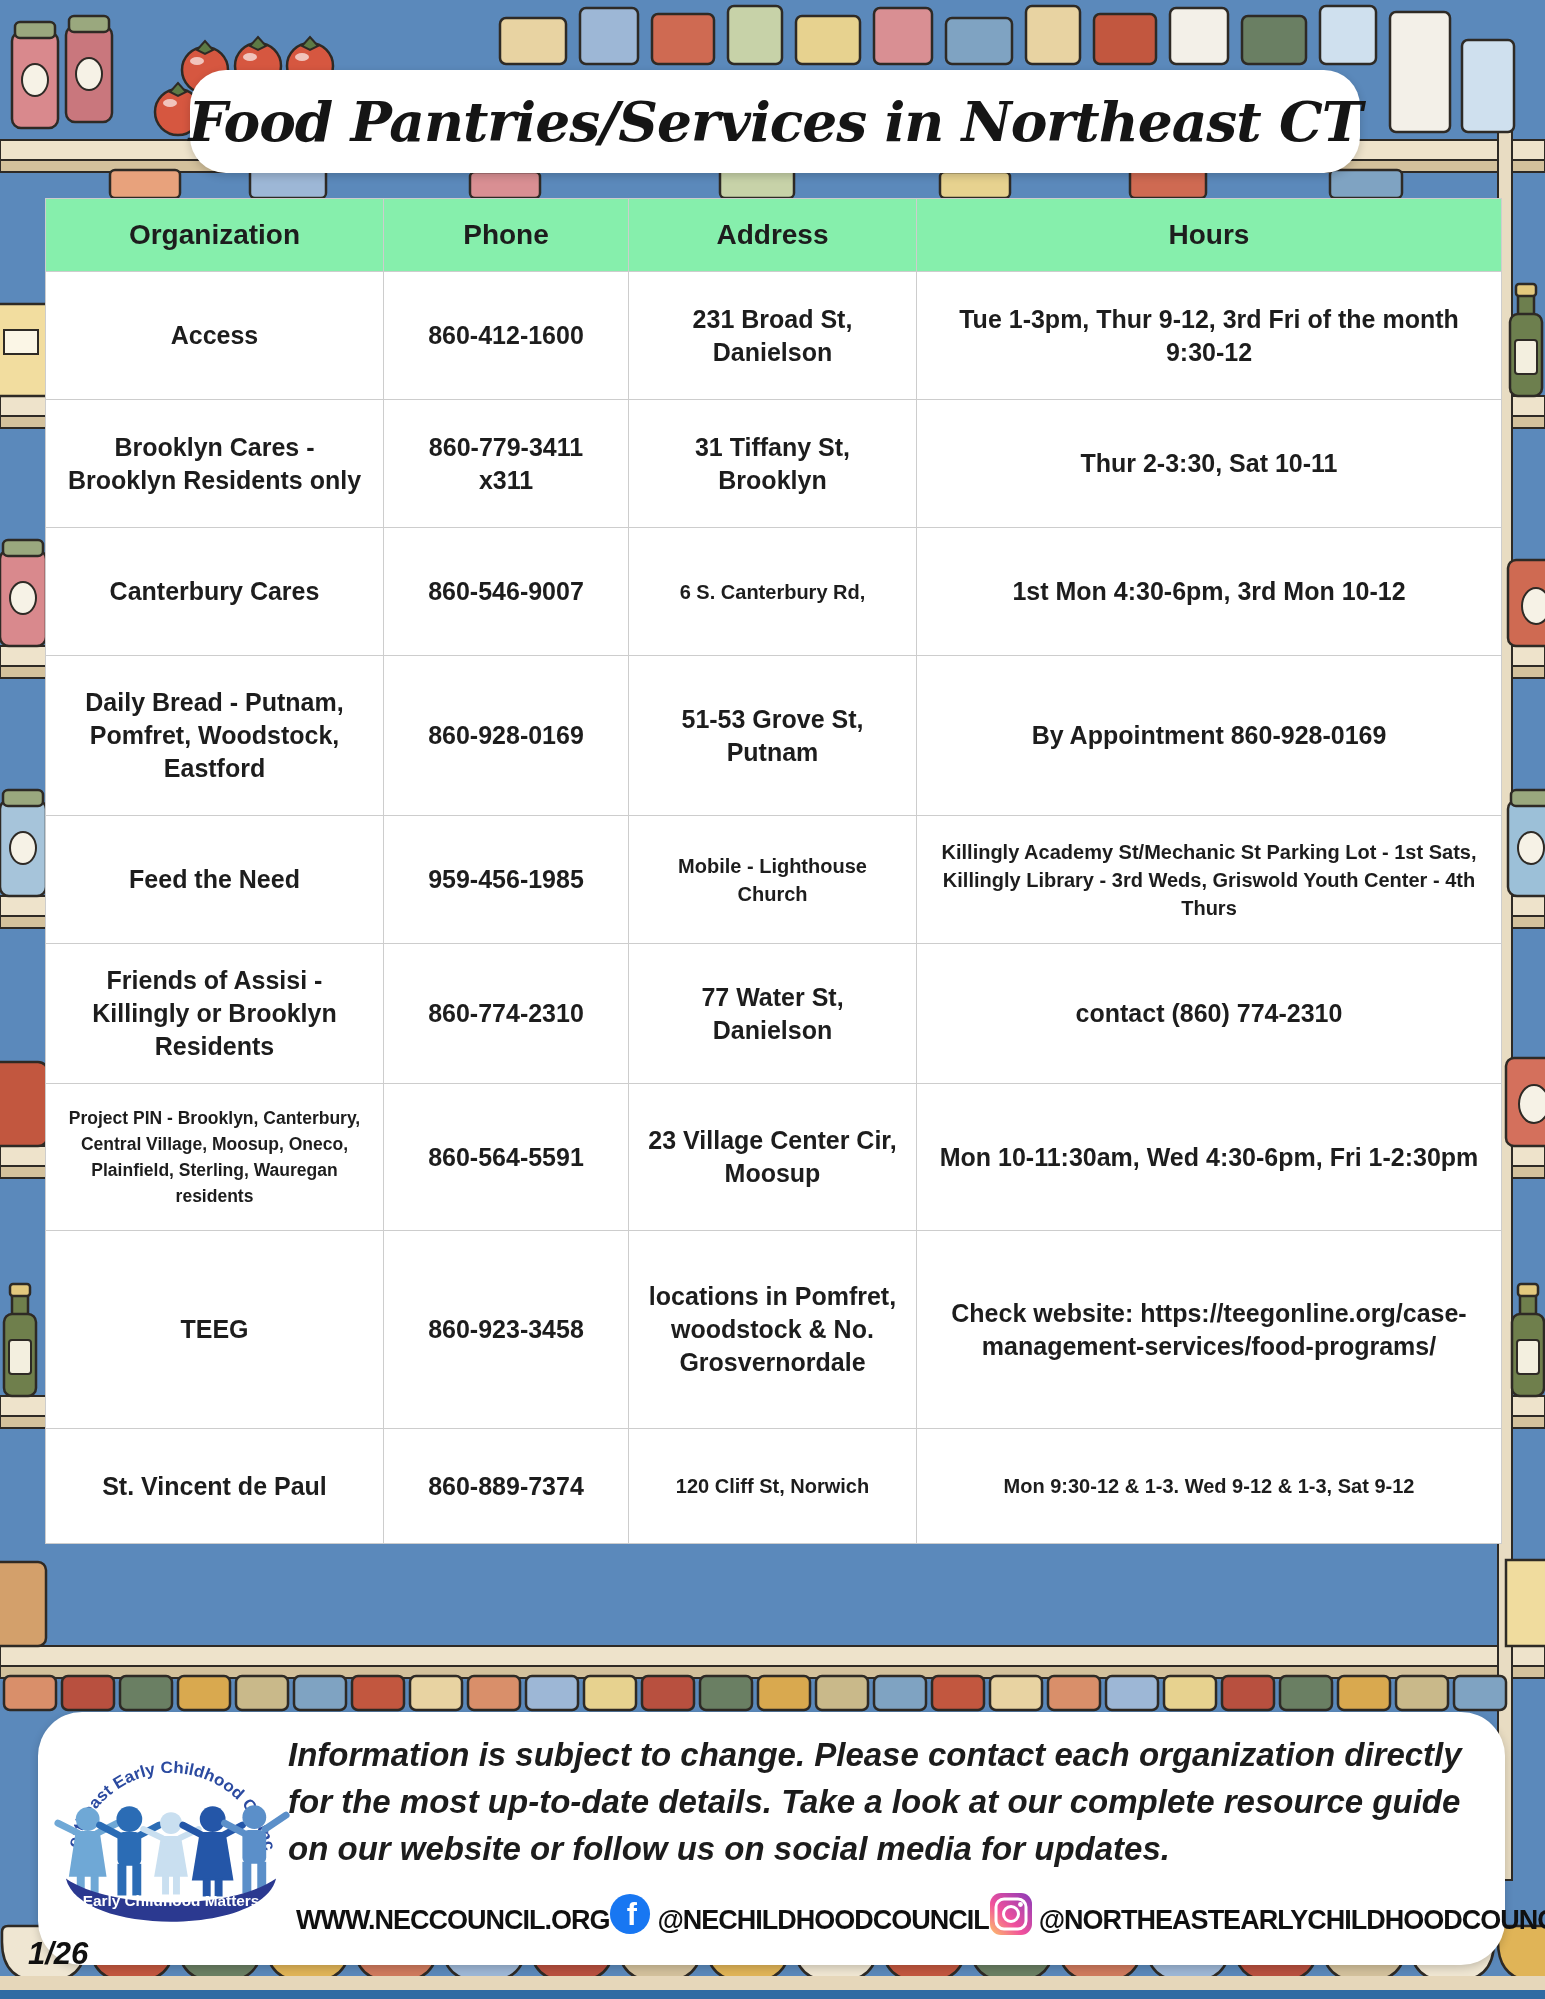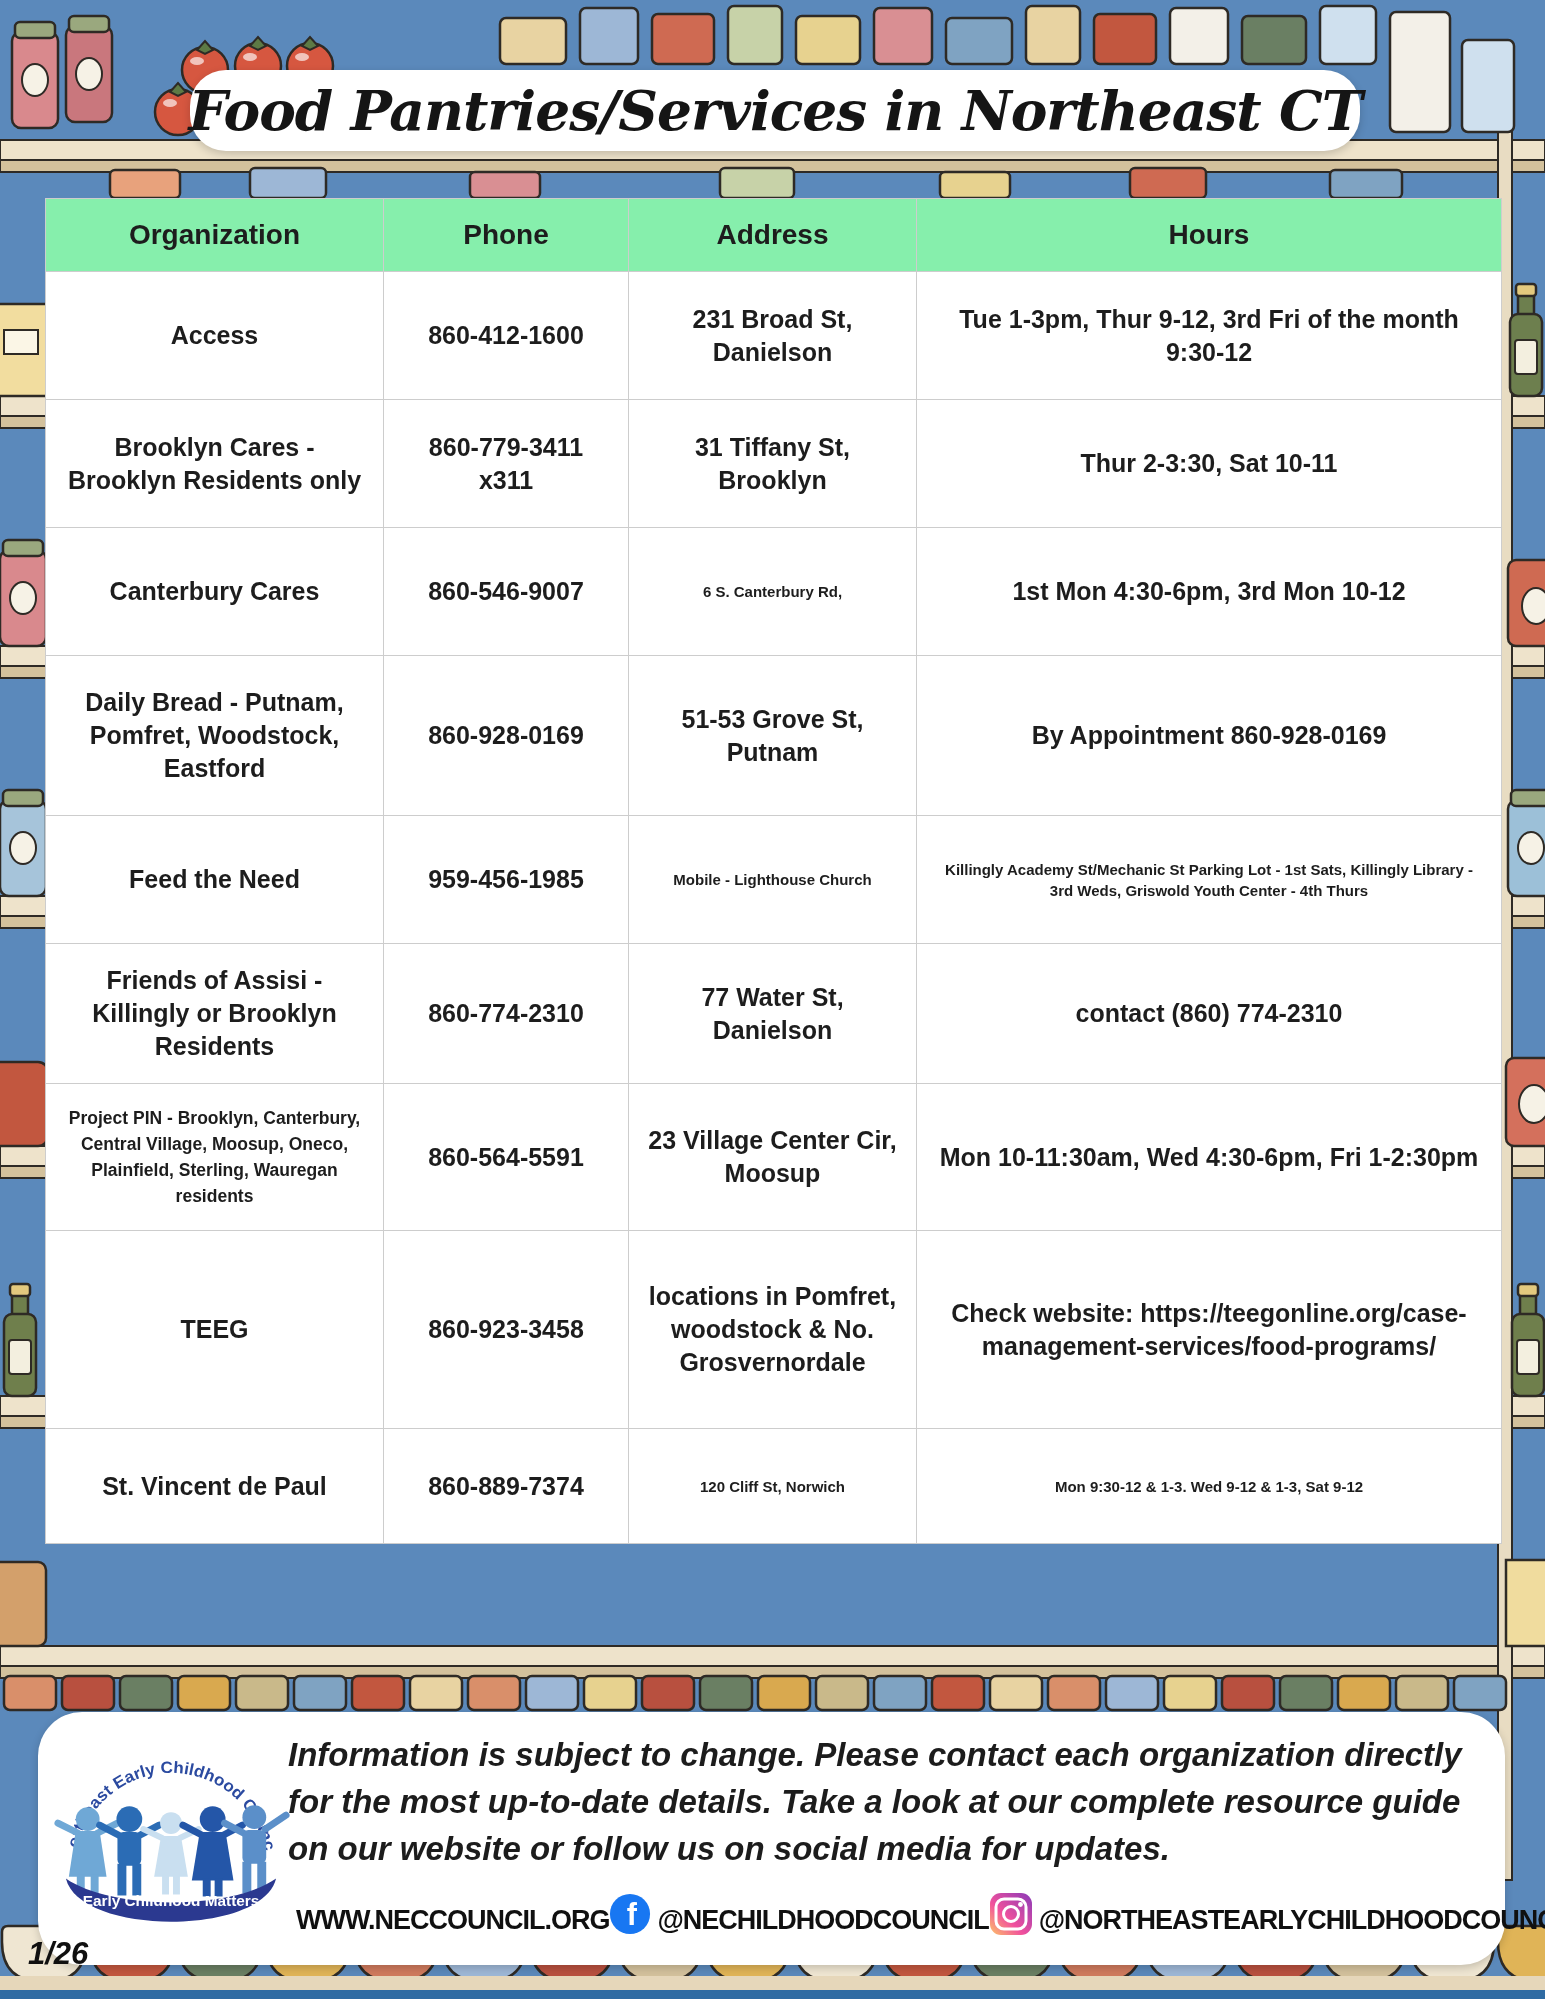--- a/index.html
+++ b/index.html
@@ -3,40 +3,40 @@
 <meta charset="utf-8">
 <style>
   html,body{margin:0;padding:0;background:#333;}
   #page{
     position:relative;width:1545px;height:1999px;overflow:hidden;
     font-family:"Liberation Sans",sans-serif;background:#5b89bb;
   }
   #bg{position:absolute;inset:0;z-index:0;}
   
   .title-banner{
-    position:absolute;left:190px;top:70px;width:1170px;height:81px;z-index:3;
+    position:absolute;left:190px;top:70px;width:1170px;height:103px;z-index:3;
     background:#fff;border-radius:36px;display:flex;align-items:center;justify-content:center;
     box-shadow:0 3px 8px rgba(0,0,0,.18);
   }
   .title-banner h1{
     margin:0;font-family:"DejaVu Serif",serif;font-style:italic;font-weight:bold;
     font-size:55px;color:#151515;letter-spacing:-1px;white-space:nowrap;
   }
   
   table.pantry{
     position:absolute;left:45px;top:198px;width:1456px;z-index:2;
     border-collapse:collapse;background:#fff;table-layout:fixed;
   }
   table.pantry th,table.pantry td{
     border:1.5px solid #cdcdcd;text-align:center;vertical-align:middle;
     color:#1d1d1d;font-weight:bold;padding:4px 16px;word-wrap:break-word;
   }
   table.pantry th{background:#86efac;font-size:28px;height:64px;}
   table.pantry td{font-size:25px;line-height:1.32;}
-  table.pantry td.md{font-size:15px;line-height:1.4;}
+  table.pantry td.md{font-size:20px;line-height:1.4;}
   table.pantry td.sm{font-size:17.5px;line-height:1.5;}
   
   .footer-box{
     position:absolute;left:38px;top:1712px;width:1467px;height:253px;z-index:3;
     background:#fff;border-radius:44px;box-shadow:0 3px 8px rgba(0,0,0,.18);
   }
   .footer-logo{position:absolute;left:14px;top:2px;width:238px;height:238px;}
   .disclaimer{
     position:absolute;left:250px;top:20px;width:1190px;
     font-size:33px;font-weight:bold;font-style:italic;color:#1c1c1c;

